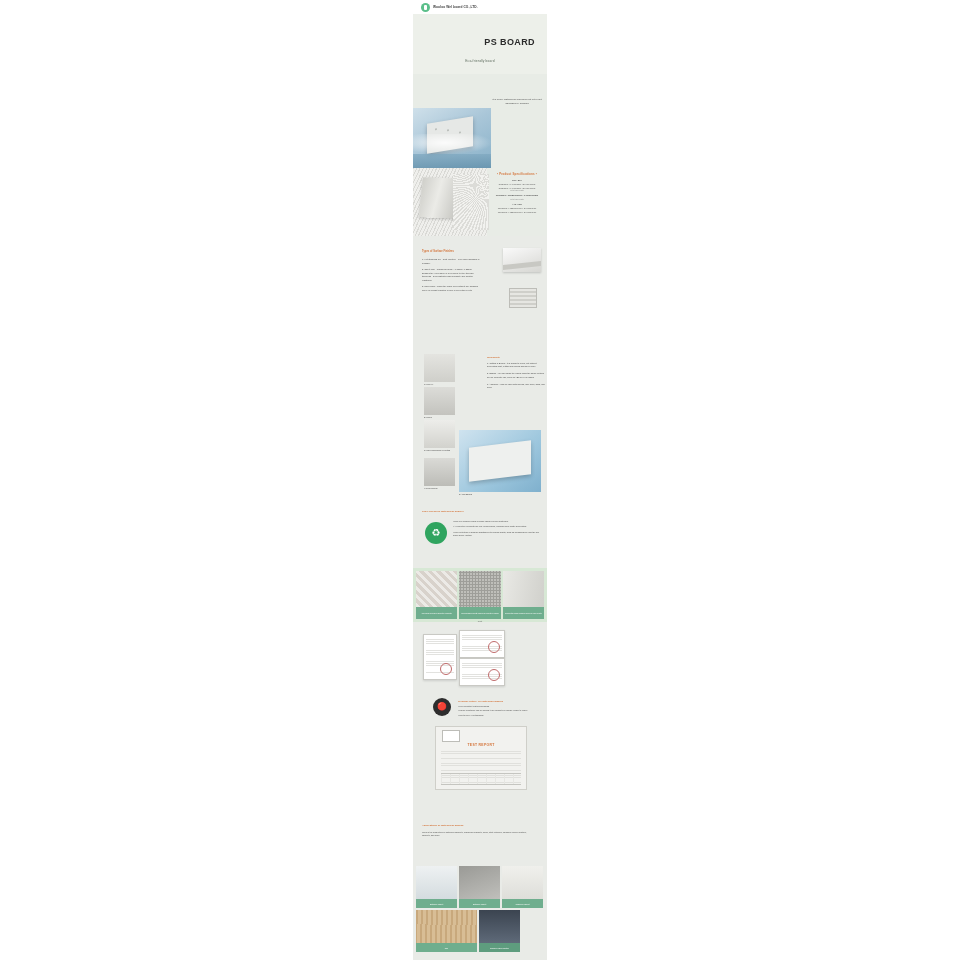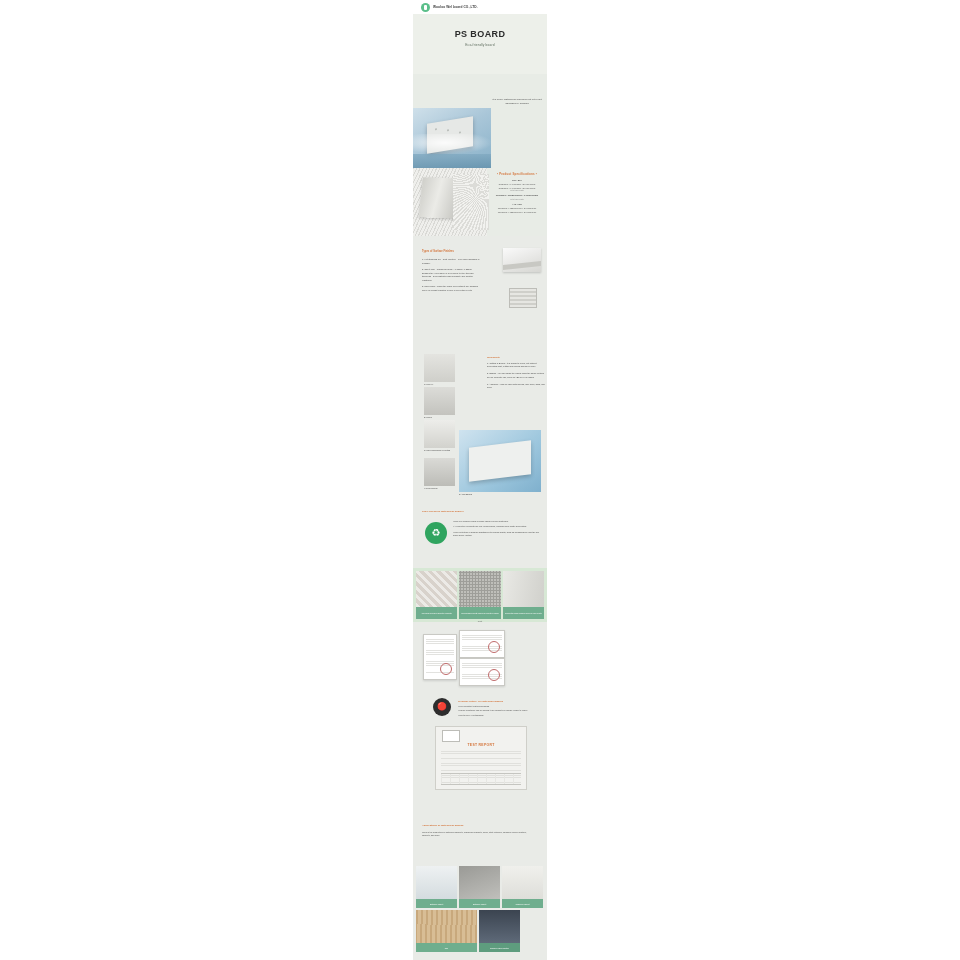--- a/index.html
+++ b/index.html
@@ -7,21 +7,21 @@
   .page{position:relative;width:960px;height:960px;background:#ffffff;}
   .sheet{position:absolute;left:413px;top:0;width:134px;height:960px;background:#e9ebe7;overflow:hidden;}
 
   
   .brandbar{position:absolute;left:0;top:0;width:134px;height:14px;background:#ffffff;display:flex;align-items:center;padding-left:8px;box-sizing:border-box;}
   .logo-mark{width:9px;height:9px;border-radius:50%;background:#5bbf8a;display:inline-block;margin-right:3px;position:relative;}
   .logo-mark::after{content:"";position:absolute;left:3px;top:2px;width:3px;height:5px;background:#ffffff;border-radius:1px;}
   .brand-text{font-size:3.2px;color:#3b3b3b;letter-spacing:.1px;font-weight:bold;}
 
   .hero{position:absolute;left:0;top:14px;width:134px;height:60px;background:#edf0ea;}
-  .hero h1{margin:4px;padding-top:11px;text-align:center;font-size:9px;letter-spacing:.4px;color:#2b2b2b;font-weight:bold;font-family:"Liberation Sans",sans-serif;}
+  .hero h1{margin:12px;padding-top:11px;text-align:right;font-size:9px;letter-spacing:.4px;color:#2b2b2b;font-weight:bold;font-family:"Liberation Sans",sans-serif;}
   .hero .sub{text-align:center;font-size:3.2px;color:#5d6b5d;margin-top:2px;letter-spacing:.2px;}
 
   
   .wp-block{position:absolute;left:0;top:74px;width:134px;height:96px;background:#e8ece6;}
   .wp-text{position:absolute;left:78px;top:24px;width:52px;font-size:2.5px;line-height:1.55;color:#4a4a4a;text-align:center;}
   .wp-img{position:absolute;left:0;top:34px;width:78px;height:62px;background:
       linear-gradient(150deg,#cfe0ea 0%,#a9c6d8 45%,#87b0c8 100%);
       overflow:hidden;}
   .wp-img .board{position:absolute;left:14px;top:12px;width:46px;height:30px;background:#e6e8e6;transform:skewY(-9deg);box-shadow:0 2px 4px rgba(0,0,0,.25);}
   .wp-img .board .hole{position:absolute;width:2.4px;height:2.4px;border-radius:50%;background:#b9bdb9;}

